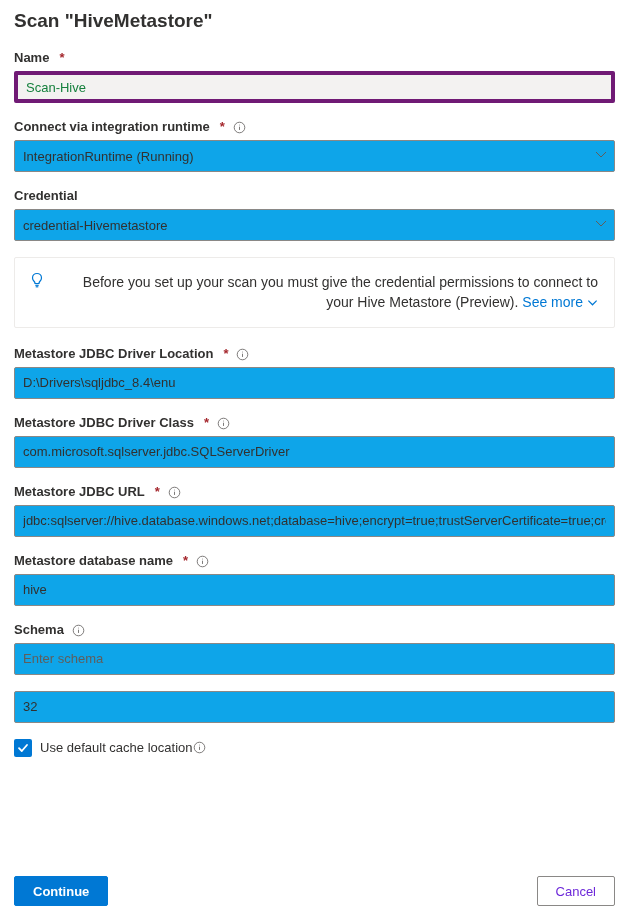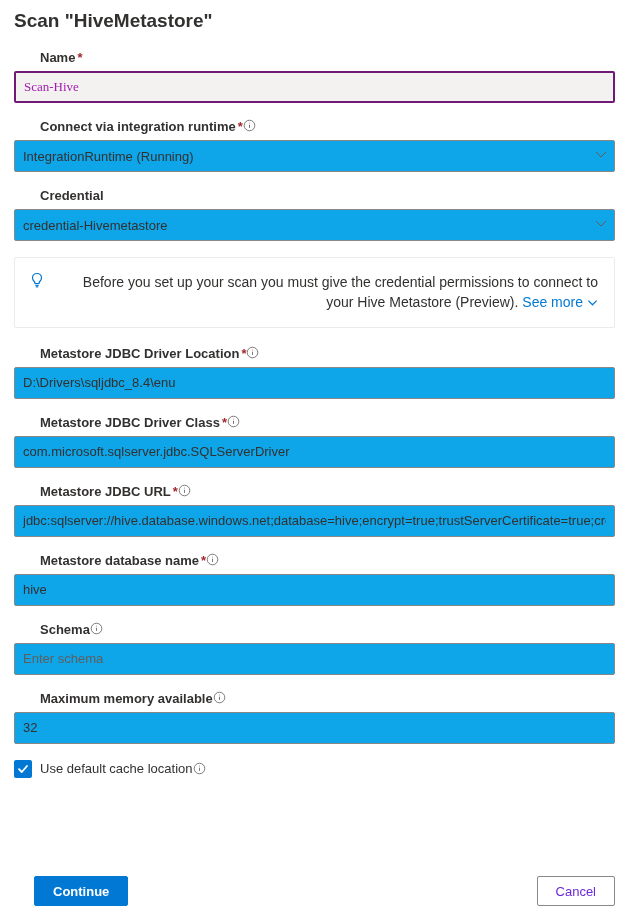--- a/index.html
+++ b/index.html
@@ -25,23 +25,22 @@
     margin: 0 0 18px 0;
     color: #323130;
   }
   .field-block { margin-bottom: 16px; }
   .field-label {
     font-size: 13px;
     font-weight: 600;
     color: #323130;
     margin-bottom: 6px;
     display: flex;
-    align-items: flex-start;
-    gap: 0;
-    margin-left: 26px;
+    align-items: flex-end;
+    gap: 8px;
   }
   .req { color: #a4262c; margin-left: 2px; }
   .info-icon {
     display: inline-flex;
     width: 13px; height: 13px;
     align-items: center; justify-content: center;
     color: #605e5c;
   }
   .info-icon svg { width: 13px; height: 13px; }
   .text-input, .select-input {
@@ -50,23 +49,22 @@
     border: 1px solid #8a8886;
     border-radius: 2px;
     padding: 0 8px;
     font-size: 13px;
     font-family: inherit;
     background: #0ea5e9;
     color: #323130;
   }
   .text-input.readonly {
     background: #f3f2f1;
-    border: 2px solid #701a75;
-    color: #a21caf;
-    font-family: Liberation Serif, serif;
+    border: 4px solid #701a75;
+    color: #15803d;
   }
   .text-input::placeholder { color: #605e5c; }
   .select-wrap { position: relative; }
   .select-input { padding-right: 28px; appearance: none; cursor: pointer; }
   .select-caret {
     position: absolute;
     right: 8px; top: 50%;
     transform: translateY(-50%);
     pointer-events: none;
     color: #605e5c;
@@ -110,21 +108,20 @@
     cursor: pointer;
   }
   .chk svg { width: 12px; height: 12px; stroke: #fff; }
   .chk-label { display: inline-flex; align-items: center; gap: 1px; }
   .footer {
     position: absolute;
     left: 0; right: 0; bottom: 0;
     padding: 10px 14px 14px 14px;
     display: flex;
     justify-content: space-between;
-    margin-left: 20px;
   }
   .btn {
     height: 30px;
     padding: 0 18px;
     font-size: 13px;
     border-radius: 2px;
     cursor: pointer;
     font-family: inherit;
   }
   .btn-primary {
@@ -276,30 +273,20 @@
             <circle cx="8" cy="8" r="6.5"></circle>
             <line x1="8" y1="7" x2="8" y2="11"></line>
             <circle cx="8" cy="5" r="0.6" fill="currentColor" stroke="none"></circle>
           </svg>
       </span>
     </div>
     <input class="text-input" type="text" placeholder="Enter schema" style="">
   </div>
 
   <div class="field-block">
-    <div class="field-label">
-      <span>Maximum memory available</span>
-      <span class="info-icon">
-        <svg viewBox="0 0 16 16" fill="none" stroke="currentColor" stroke-width="1">
-            <circle cx="8" cy="8" r="6.5"></circle>
-            <line x1="8" y1="7" x2="8" y2="11"></line>
-            <circle cx="8" cy="5" r="0.6" fill="currentColor" stroke="none"></circle>
-          </svg>
-      </span>
-    </div>
     <input class="text-input" type="text" value="32" style="">
   </div>
 
   <div class="checkbox-row">
     <span class="chk">
       <svg viewBox="0 0 12 12">
           <path d="M2 6.2 L4.8 9 L10 3" fill="none" stroke-width="1.8" stroke-linecap="round" stroke-linejoin="round"></path>
         </svg>
     </span>
     <span class="chk-label">

